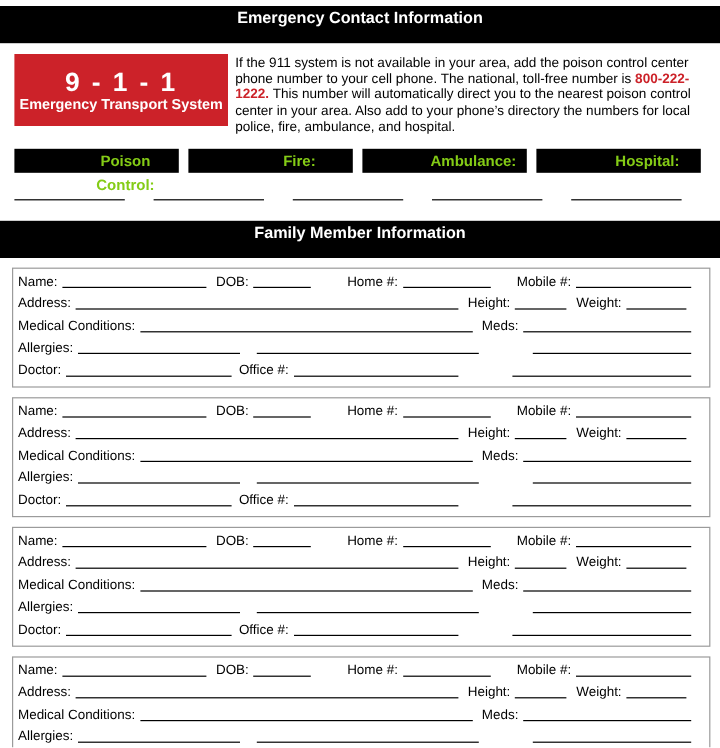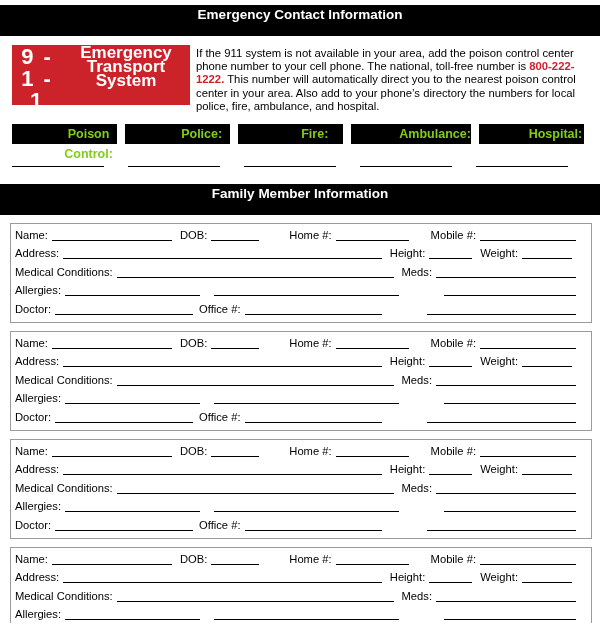--- a/index.html
+++ b/index.html
@@ -32,27 +32,27 @@
     height: 68px;
   }
   .red-box {
     width: 178px;
     min-width: 178px;
     height: 60px;
     background: #cc2229;
     color: #fff;
     text-align: center;
     display: flex;
-    flex-direction: row;
+    flex-direction: column;
     justify-content: center;
     padding-top: 1px;
   }
   .emg-number { font-size: 22px; font-weight: bold; letter-spacing: 2px; line-height: 22px; }
   .emg-words  { font-size: 11.5px; font-weight: bold; line-height: 13px; margin-top: 2px; }
-  .emg-transport { font-size: 17px; font-weight: bold; line-height: 14px; }
+  .emg-transport { font-size: 12px; font-weight: bold; line-height: 14px; }
 
   .intro {
     flex: 1;
     padding-left: 6px;
     padding-top: 2px;
     font-size: 11.3px;
     line-height: 13.2px;
   }
   .phone-red { color: #cc2229; font-weight: bold; }
 
@@ -129,21 +129,20 @@
   <div class="top-row">
     <div class="red-box">
       <div class="emg-number">9 - 1 - 1</div>
       <div class="emg-transport">Emergency Transport System</div>
     </div>
     <div class="intro"><span>If the 911 system is not available in your area, add the poison control center phone number to your cell phone. The national, toll-free number is </span><span class="phone-red">800-222-1222.</span><span> This number will automatically direct you to the nearest poison control center in your area. Also add to your phone’s directory the numbers for local police, fire, ambulance, and hospital.</span></div>
   </div>
 
   <div class="contact-labels">
     <div class="contact-label">Poison Control:</div>
-    <div class="contact-label">Police:</div>
     <div class="contact-label">Fire:</div>
     <div class="contact-label">Ambulance:</div>
     <div class="contact-label">Hospital:</div>
   </div>
 
   <div class="contact-lines">
     <div class="contact-line-cell">
         <span class="contact-blank"></span>
       </div>
     <div class="contact-line-cell">

